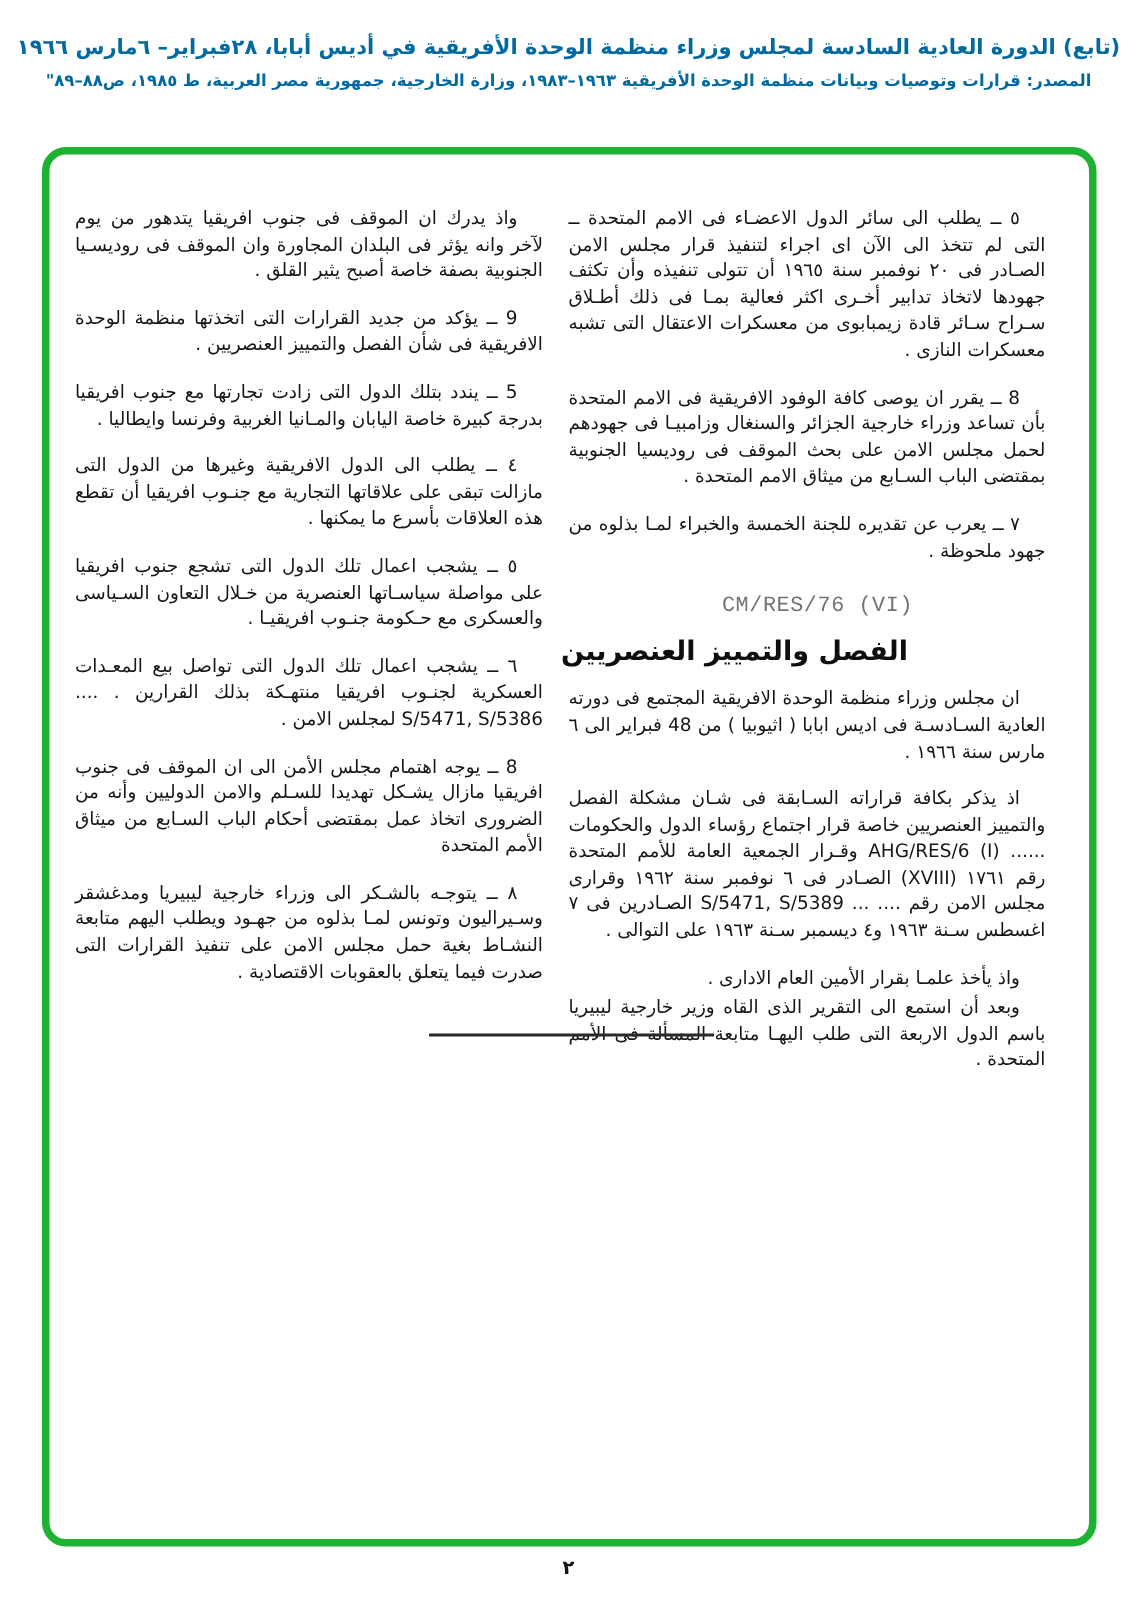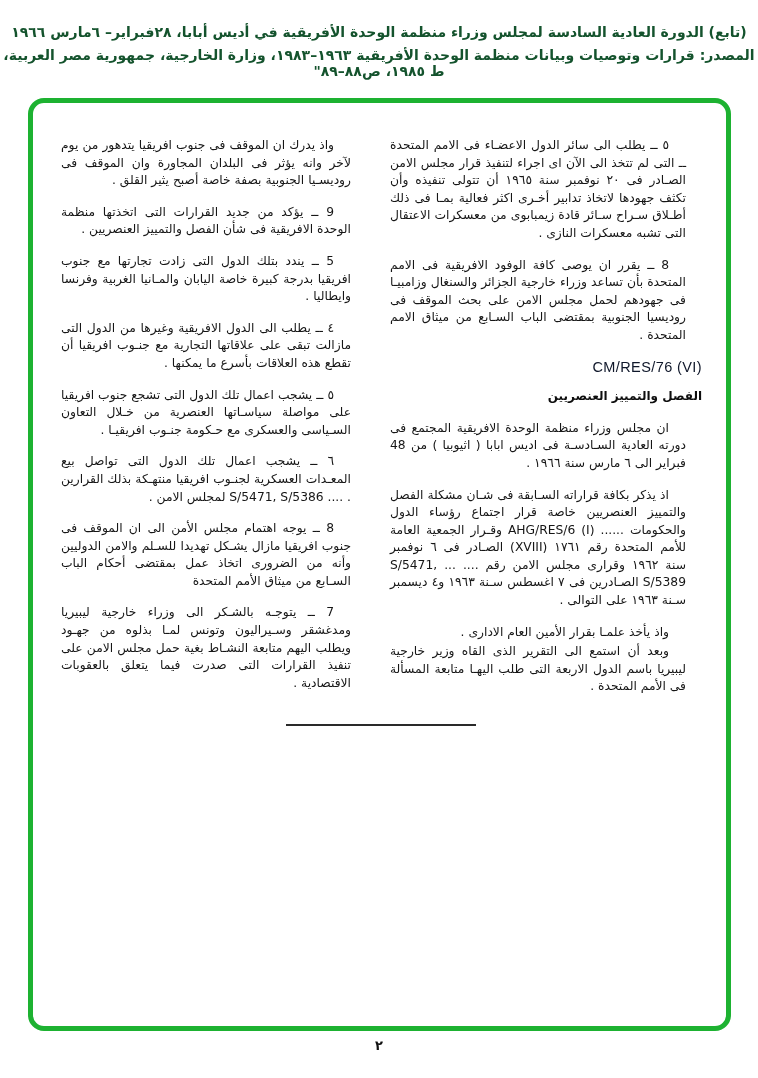--- a/index.html
+++ b/index.html
@@ -1,43 +1,43 @@
 <!DOCTYPE html>
 <html lang="ar"><head>
 <meta charset="utf-8">
 <style>
   html,body{margin:0;padding:0;}
   body{
     width:758px;height:1078px;position:relative;background:#ffffff;
     font-family:"DejaVu Sans",sans-serif;color:#1b1b1b;overflow:hidden;
   }
   .header{
-    position:absolute;top:24px;left:0;right:0;text-align:center;direction:rtl;color:#14532d;
+    position:absolute;top:24px;left:0;right:0;text-align:center;direction:rtl;color:#0369a1;
   }
   .header .line1{font-size:14px;font-weight:bold;letter-spacing:0;}
-  .header .line2{font-size:14px;font-weight:bold;margin-top:7px;}
+  .header .line2{font-size:11px;font-weight:bold;margin-top:7px;}
   .frame{
     position:absolute;left:28px;top:98px;width:693px;height:923px;
     border:5px solid #1db231;border-radius:16px;overflow:hidden;background:#fff;
   }
   .col{
     position:absolute;top:34px;direction:rtl;text-align:justify;
     font-size:12.3px;line-height:17.6px;color:#161616;
   }
   .col-right{left:341px;width:328px;}
   .col-left{left:12px;width:322px;}
-  .para{margin:0 16px 14px;text-indent:17px;}
+  .para{margin:0 5px 14px;text-indent:17px;}
   .para.tight{margin-bottom:2px;}
   .ref-code{
-    direction:ltr;text-align:right;font-family:Liberation Sans, sans-serif;
-    font-size:14.5px;letter-spacing:.4px;color:#0f172a;margin:10px 0 12px;padding-left:14px;
+    direction:ltr;text-align:center;font-family:Liberation Mono, monospace;
+    font-size:14.5px;letter-spacing:.4px;color:#737373;margin:10px 0 12px;padding-left:14px;
     text-indent:0;
   }
   .section-title{
-    font-weight:bold;font-size:12px;text-align:right;margin:0 0 14px;text-indent:0;color:#0e0e0e;
+    font-weight:bold;font-size:18px;text-align:left;margin:0 0 14px;text-indent:0;color:#0e0e0e;
   }
   .divider{
     width:190px;height:2px;background:#2a2a2a;margin-top:32px;
     position:relative;right:-109px;
   }
   .page-number{
     position:absolute;top:1038px;left:0;right:0;text-align:center;
     font-size:13px;font-weight:bold;color:#111;
   }
 </style>
@@ -47,35 +47,36 @@
 <header class="header">
   <div class="line1">(تابع) الدورة العادية السادسة لمجلس وزراء منظمة الوحدة الأفريقية في أديس أبابا، ٢٨فبراير– ٦مارس ١٩٦٦</div>
   <div class="line2">المصدر: قرارات وتوصيات وبيانات منظمة الوحدة الأفريقية ١٩٦٣–١٩٨٣، وزارة الخارجية، جمهورية مصر العربية، ط ١٩٨٥، ص٨٨–٨٩"</div>
 </header>
 
 <div class="frame">
 
   <div class="col col-right">
     <p class="para">٥ ــ يطلب الى سائر الدول الاعضـاء فى الامم المتحدة ــ التى لم تتخذ الى الآن اى اجراء لتنفيذ قرار مجلس الامن الصـادر فى ٢٠ نوفمبر سنة ١٩٦٥ أن تتولى تنفيذه وأن تكثف جهودها لاتخاذ تدابير أخـرى اكثر فعالية بمـا فى ذلك أطـلاق سـراح سـائر قادة زيمبابوى من معسكرات الاعتقال التى تشبه معسكرات النازى .</p>
     <p class="para">8 ــ يقرر ان يوصى كافة الوفود الافريقية فى الامم المتحدة بأن تساعد وزراء خارجية الجزائر والسنغال وزامبيـا فى جهودهم لحمل مجلس الامن على بحث الموقف فى روديسيا الجنوبية بمقتضى الباب السـابع من ميثاق الامم المتحدة .</p>
+    <p class="para" style="margin-bottom:20px">٧ ــ يعرب عن تقديره للجنة الخمسة والخبراء لمـا بذلوه من جهود ملحوظة .</p>
     <p class="para ref-code">CM/RES/76 (VI)</p>
     <p class="para section-title">الفصل والتمييز العنصريين</p>
     <p class="para">ان مجلس وزراء منظمة الوحدة الافريقية المجتمع فى دورته العادية السـادسـة فى اديس ابابا ( اثيوبيا ) من 48 فبراير الى ٦ مارس سنة ١٩٦٦ .</p>
     <p class="para">اذ يذكر بكافة قراراته السـابقة فى شـان مشكلة الفصل والتمييز العنصريين خاصة قرار اجتماع رؤساء الدول والحكومات ...... AHG/RES/6 (I) وقـرار الجمعية العامة للأمم المتحدة رقم ١٧٦١ (XVIII) الصـادر فى ٦ نوفمبر سنة ١٩٦٢ وقرارى مجلس الامن رقم .... ... S/5471, S/5389 الصـادرين فى ٧ اغسطس سـنة ١٩٦٣ و٤ ديسمبر سـنة ١٩٦٣ على التوالى .</p>
     <p class="para tight">واذ يأخذ علمـا بقرار الأمين العام الادارى .</p>
     <p class="para">وبعد أن استمع الى التقرير الذى القاه وزير خارجية ليبيريا باسم الدول الاربعة التى طلب اليهـا متابعة المسألة فى الأمم المتحدة .</p>
   </div>
 
   <div class="col col-left">
     <p class="para">واذ يدرك ان الموقف فى جنوب افريقيا يتدهور من يوم لآخر وانه يؤثر فى البلدان المجاورة وان الموقف فى روديسـيا الجنوبية بصفة خاصة أصبح يثير القلق .</p>
     <p class="para">9 ــ يؤكد من جديد القرارات التى اتخذتها منظمة الوحدة الافريقية فى شأن الفصل والتمييز العنصريين .</p>
     <p class="para">5 ــ يندد بتلك الدول التى زادت تجارتها مع جنوب افريقيا بدرجة كبيرة خاصة اليابان والمـانيا الغربية وفرنسا وايطاليا .</p>
     <p class="para">٤ ــ يطلب الى الدول الافريقية وغيرها من الدول التى مازالت تبقى على علاقاتها التجارية مع جنـوب افريقيا أن تقطع هذه العلاقات بأسرع ما يمكنها .</p>
     <p class="para">٥ ــ يشجب اعمال تلك الدول التى تشجع جنوب افريقيا على مواصلة سياسـاتها العنصرية من خـلال التعاون السـياسى والعسكرى مع حـكومة جنـوب افريقيـا .</p>
     <p class="para">٦ ــ يشجب اعمال تلك الدول التى تواصل بيع المعـدات العسكرية لجنـوب افريقيا منتهـكة بذلك القرارين . .... S/5471, S/5386 لمجلس الامن .</p>
     <p class="para">8 ــ يوجه اهتمام مجلس الأمن الى ان الموقف فى جنوب افريقيا مازال يشـكل تهديدا للسـلم والامن الدوليين وأنه من الضرورى اتخاذ عمل بمقتضى أحكام الباب السـابع من ميثاق الأمم المتحدة</p>
-    <p class="para">7 ــ يتوجـه بالشـكر الى وزراء خارجية ليبيريا ومدغشقر وسـيراليون وتونس لمـا بذلوه من جهـود ويطلب اليهم متابعة النشـاط بغية حمل مجلس الامن على تنفيذ القرارات التى صدرت فيما يتعلق بالعقوبات الاقتصادية .</p>
+    <p class="para">٨ ــ يتوجـه بالشـكر الى وزراء خارجية ليبيريا ومدغشقر وسـيراليون وتونس لمـا بذلوه من جهـود ويطلب اليهم متابعة النشـاط بغية حمل مجلس الامن على تنفيذ القرارات التى صدرت فيما يتعلق بالعقوبات الاقتصادية .</p>
     <div class="divider"></div>
   </div>
 
 </div>
 
 <div class="page-number">٢</div>
 
 </body></html>

